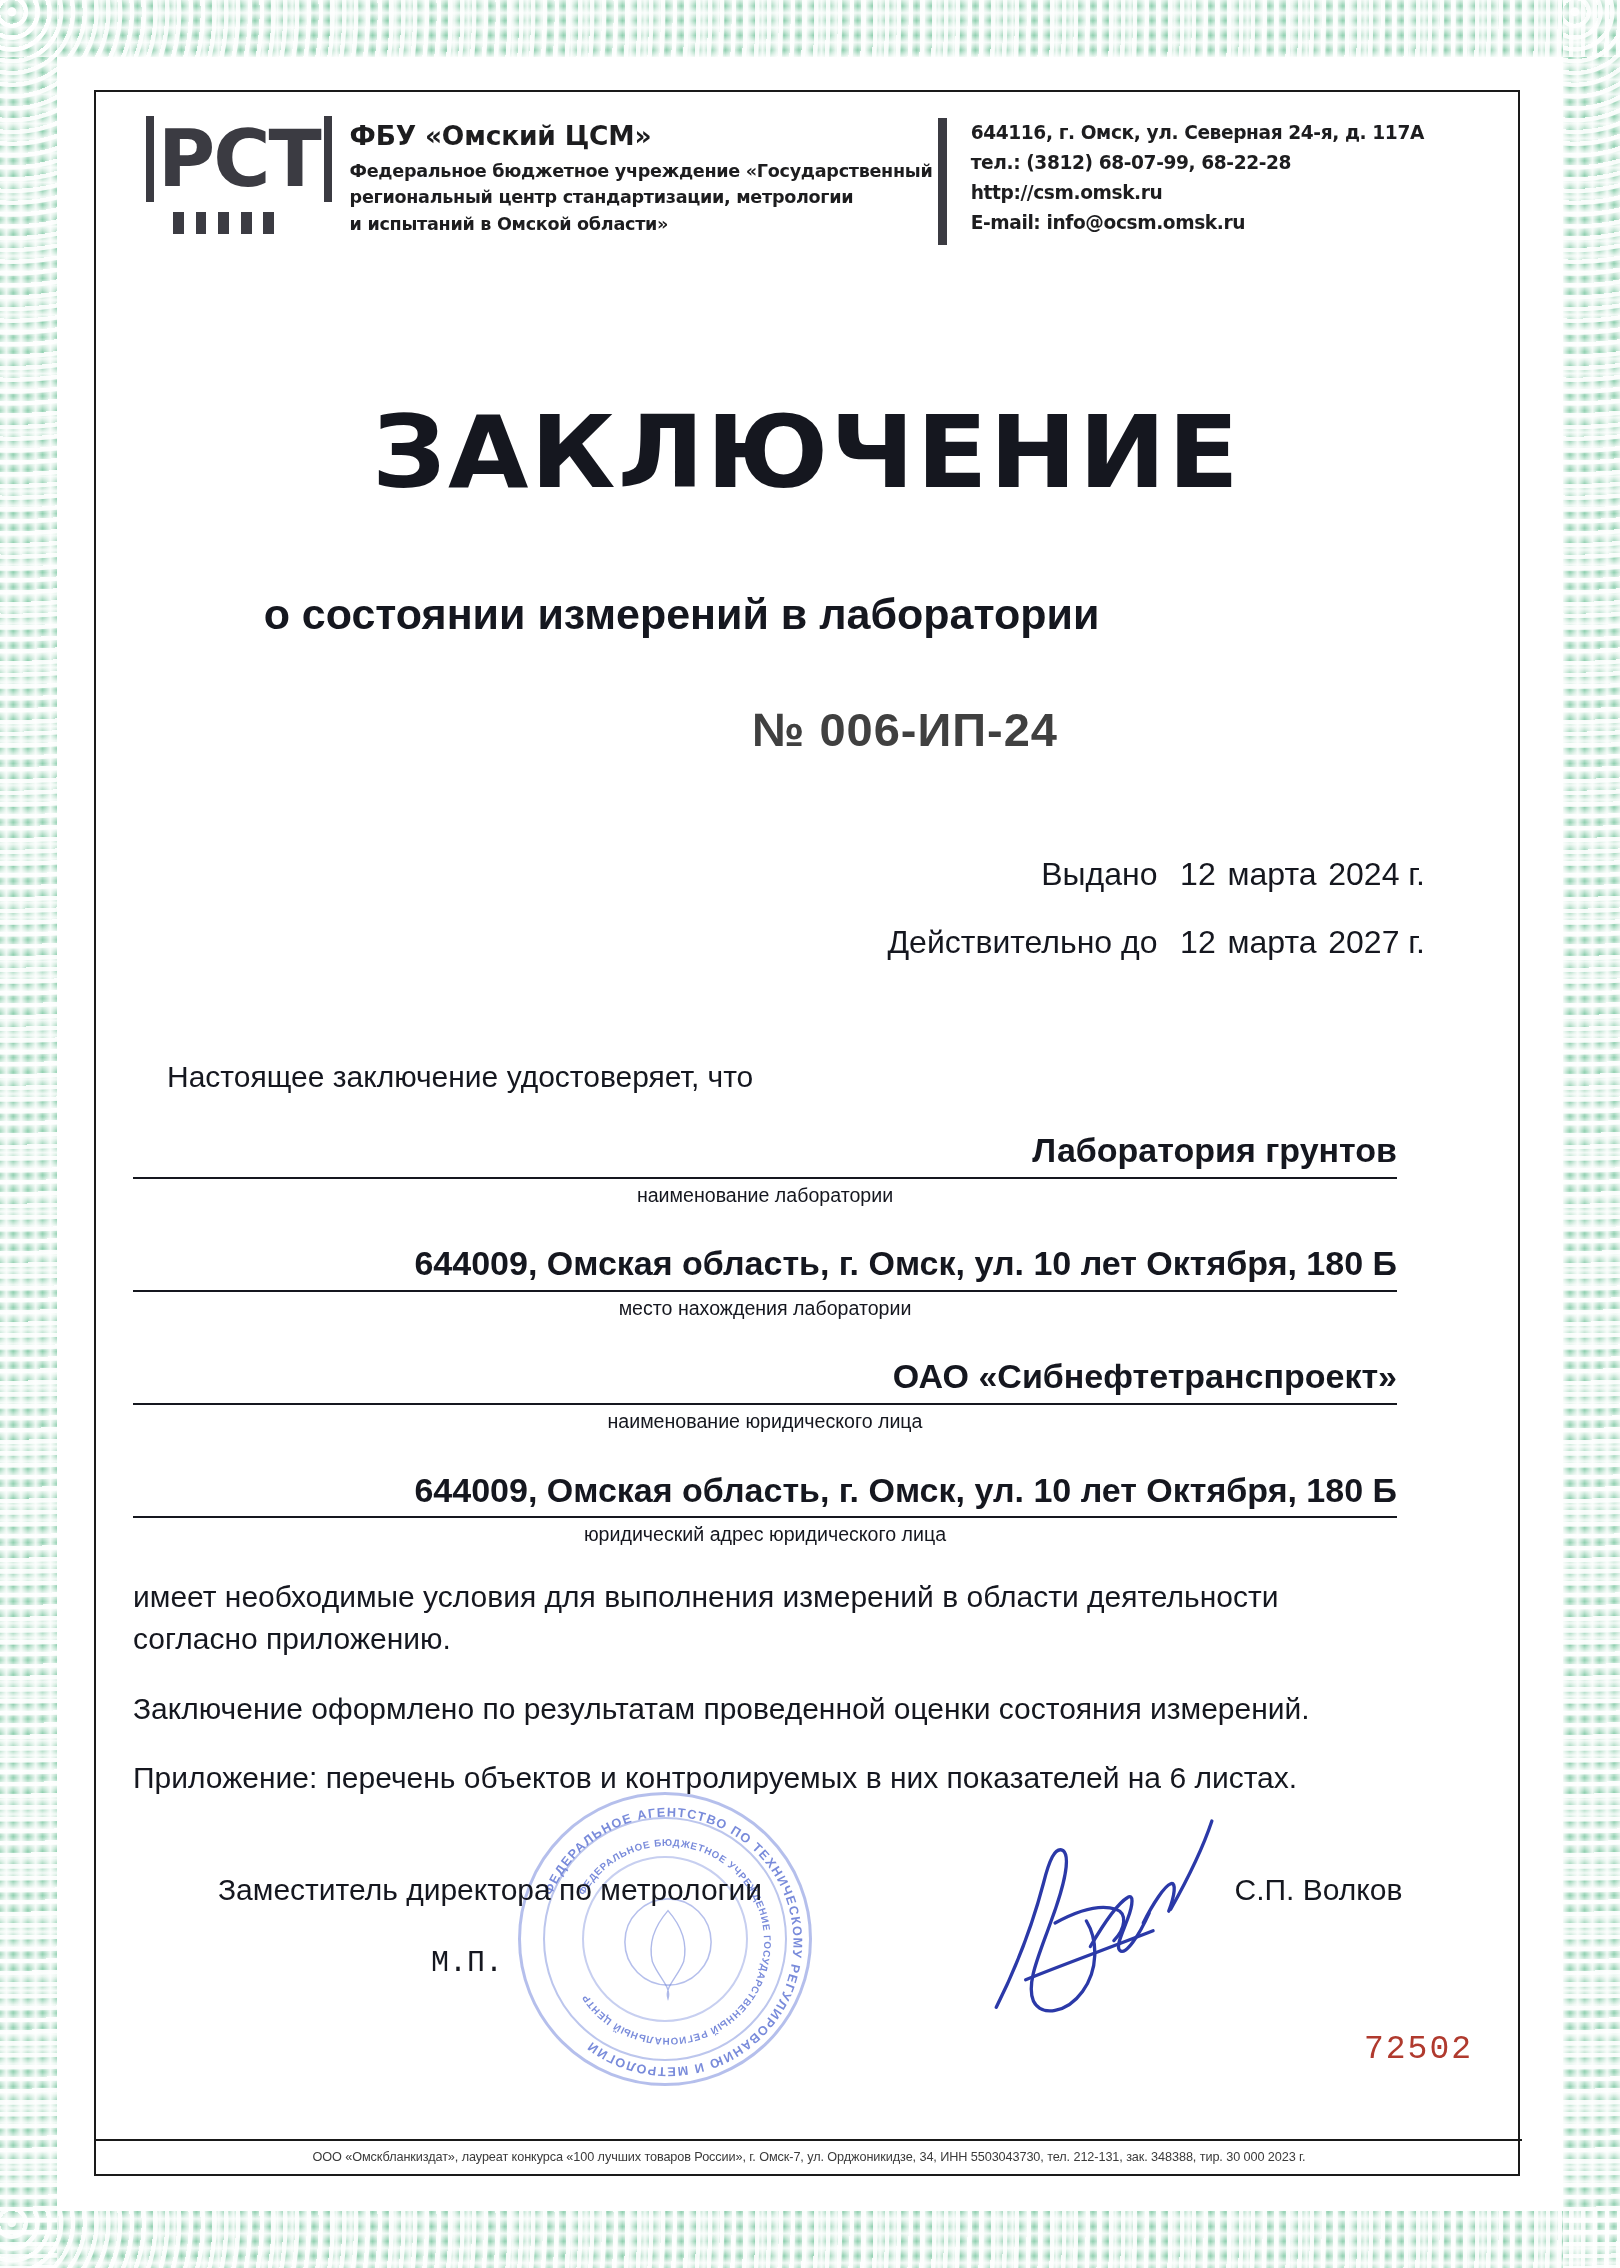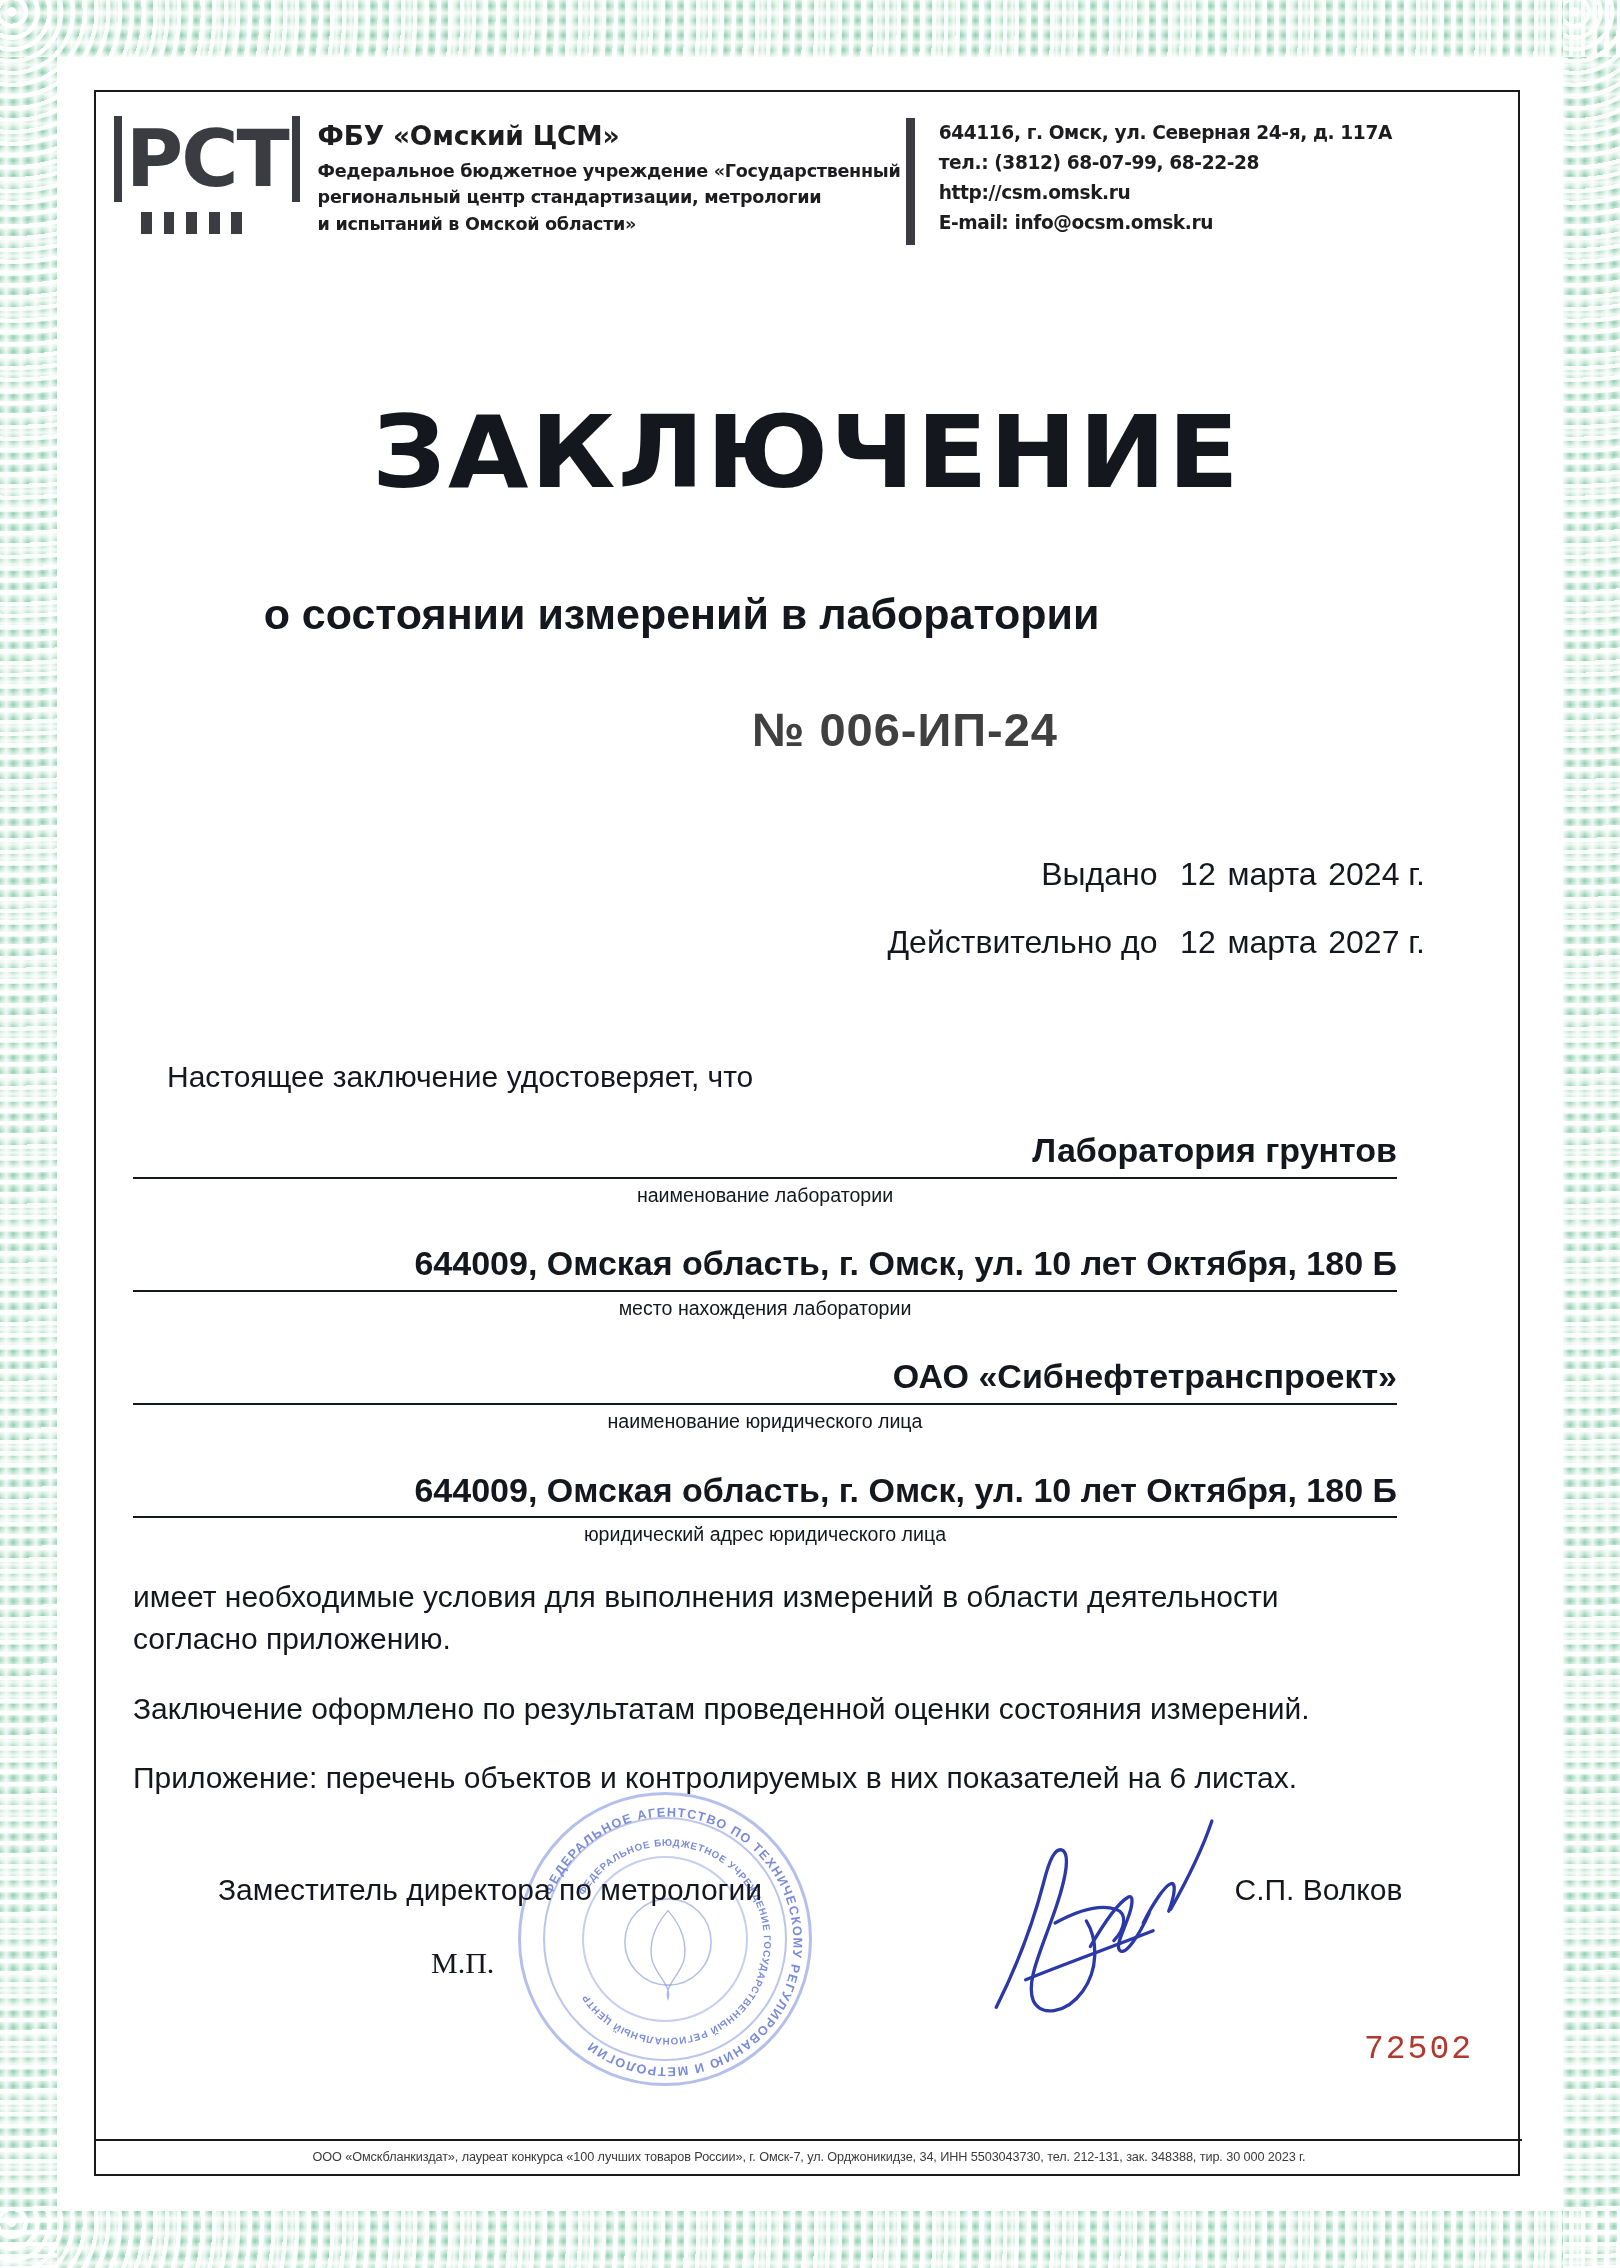--- a/index.html
+++ b/index.html
@@ -75,20 +75,21 @@
   }
 
   
   .header {
     position: absolute;
     left: 96px;
     top: 116px;
     width: 1245px;
     display: flex;
     align-items: flex-start;
+    padding-left: 32px;
   }
   .logo-wrap {
     width: 204px;
     flex: 0 0 204px;
     padding-left: 17.6px;
     box-sizing: border-box;
   }
   .logo-main {
     display: flex;
     align-items: center;
@@ -298,21 +299,21 @@
     font-size: 30px;
     line-height: 39px;
     color: #15171f;
     white-space: nowrap;
     padding-right: 21.6px;
   }
   .mp {
     position: absolute;
     left: 431px;
     top: 1946px;
-    font-family: Liberation Serif, serif;
+    font-family: Liberation Mono, monospace;
     font-size: 30px;
     color: #15171f;
   }
 
   .stamp {
     position: absolute;
     left: 518px;
     top: 1792px;
     width: 294px;
     height: 294px;

